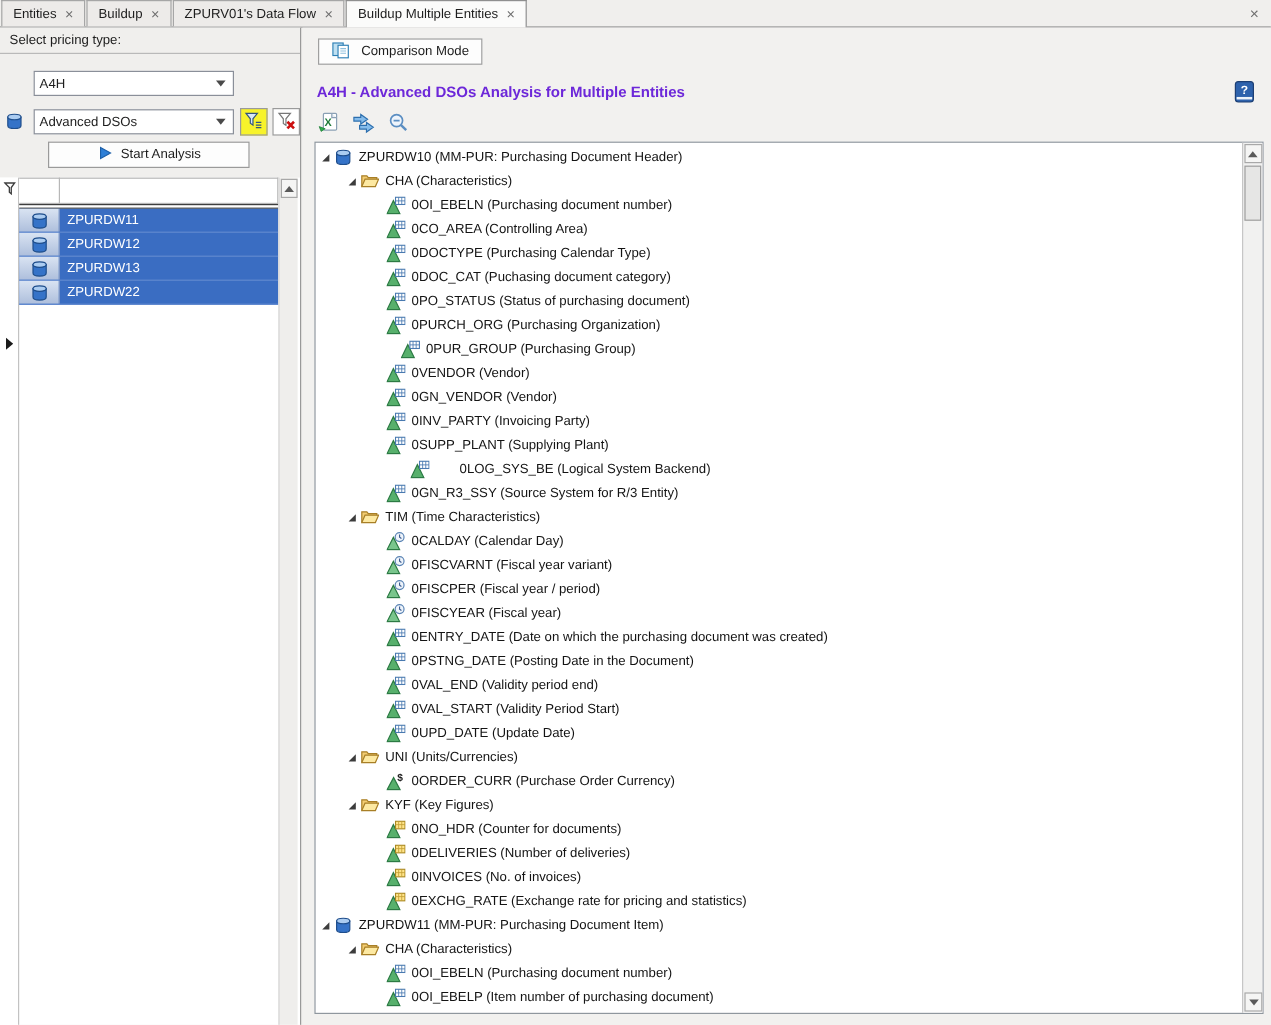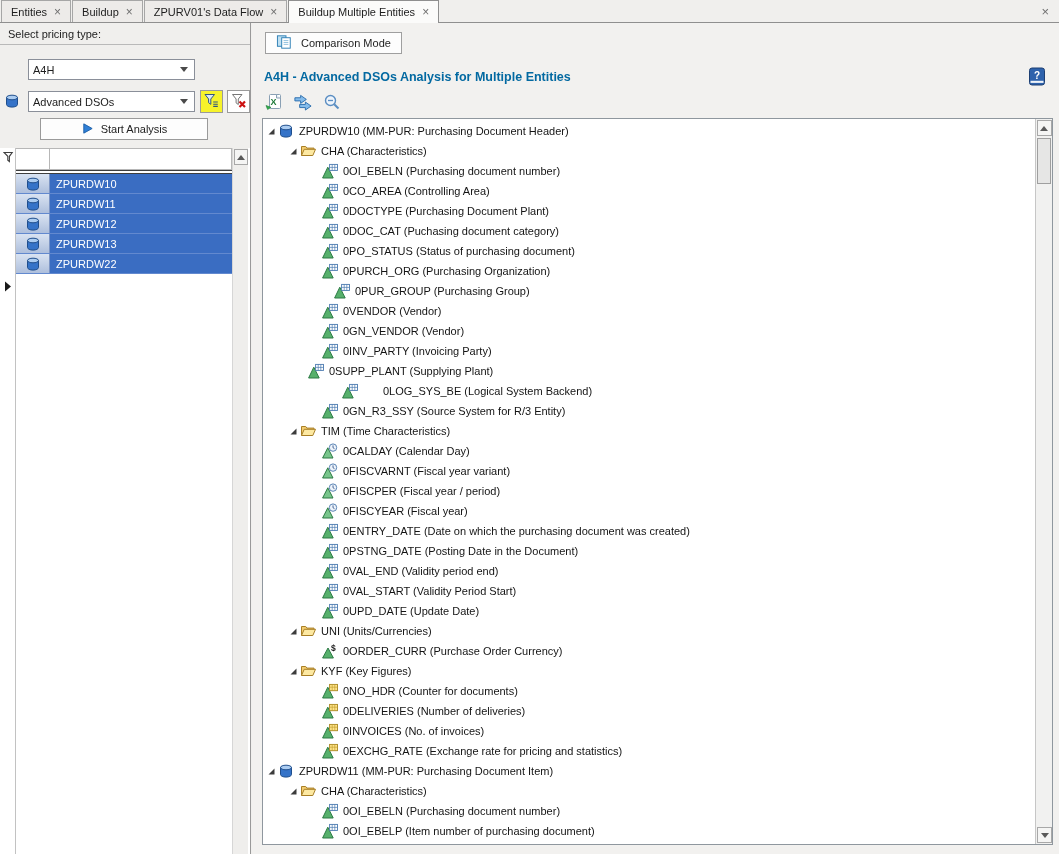--- a/index.html
+++ b/index.html
@@ -59,21 +59,21 @@
                 border:1px solid #a8a8a8; display:flex; align-items:center; justify-content:center; }
   .arr-up { width:0; height:0; border-left:4px solid transparent; border-right:4px solid transparent;
             border-bottom:5px solid #5a5a5a; }
   .arr-dn { width:0; height:0; border-left:4px solid transparent; border-right:4px solid transparent;
             border-top:5px solid #5a5a5a; }
 
   
   .main { position:absolute; left:252px; top:23px; right:0; bottom:0; background:#f2f1ef; }
   .cmp-btn { position:absolute; left:13px; top:9px; height:22px; padding:0 10px;
              background:#fdfdfd; border:1px solid #9f9f9f; display:flex; align-items:center; gap:6px; }
-  .page-title { position:absolute; left:12px; top:47px; font-size:12.5px; font-weight:bold; color:#0369a1; }
+  .page-title { position:absolute; left:12px; top:47px; font-size:12.5px; font-weight:bold; color:#6d28d9; }
   .help-btn { position:absolute; left:776px; top:44px; }
   .main-toolbar { position:absolute; left:12px; top:70px; display:flex; gap:9px; align-items:center; }
   .tool-icon { width:20px; height:19px; display:flex; align-items:center; justify-content:center; }
 
   
   .tree-panel { position:absolute; left:10px; top:95px; width:791px; height:727px;
                 background:#fff; border:1px solid #8f979e; }
   .tree-body { position:absolute; left:0; top:0; right:17px; bottom:0; overflow:hidden; padding-top:2px; }
   .trow { height:20px; display:flex; align-items:center; white-space:nowrap; }
   .texp { width:12px; display:flex; align-items:center; justify-content:center; flex:none; }
@@ -157,29 +157,20 @@
       <span class="elist-pointer"><svg width="8" height="11" viewBox="0 0 8 11">
             <path d="M1 .5l6 5-6 5z" fill="#1a1a1a"></path>
           </svg></span>
     </div>
     <div class="elist-header">
       <div class="hc1"></div>
       <div class="hc2"></div>
     </div>
     <div class="elist-dline"></div>
     <div class="elist-rows">
-        <div class="elist-row">
-          <div class="elist-iconcell">
-            <svg width="16" height="16" viewBox="0 0 16 16">
-              <path d="M2.5 4.5v7c0 1.5 2.5 2.6 5.5 2.6s5.5-1.1 5.5-2.6v-7z" fill="#3573c8" stroke="#1f4e8c"></path>
-              <ellipse cx="8" cy="4.5" rx="5.5" ry="2.3" fill="#abccf1" stroke="#1f4e8c"></ellipse>
-            </svg>
-          </div>
-          <div class="elist-text">ZPURDW10</div>
-        </div>
         <div class="elist-row">
           <div class="elist-iconcell">
             <svg width="16" height="16" viewBox="0 0 16 16">
               <path d="M2.5 4.5v7c0 1.5 2.5 2.6 5.5 2.6s5.5-1.1 5.5-2.6v-7z" fill="#3573c8" stroke="#1f4e8c"></path>
               <ellipse cx="8" cy="4.5" rx="5.5" ry="2.3" fill="#abccf1" stroke="#1f4e8c"></ellipse>
             </svg>
           </div>
           <div class="elist-text">ZPURDW11</div>
         </div>
         <div class="elist-row">
@@ -313,21 +304,21 @@
         </div>
         <div class="trow" style="padding-left: 46px;">
           <span class="texp"></span>
           <span class="ticon">
             <svg width="16" height="16" viewBox="0 0 16 16">
               <path d="M5.8 4.2L11.2 15H.6z" fill="#57b06c" stroke="#2c7a44"></path>
               <rect x="7.6" y="1.4" width="7.9" height="6" fill="#fff" stroke="#4a7ab0" stroke-width="0.9"></rect>
               <path d="M7.6 4.4h7.9M10.2 1.4v6M12.8 1.4v6" stroke="#4a7ab0" stroke-width="0.7" fill="none"></path>
             </svg>
           </span>
-          <span class="tlabel">0DOCTYPE (Purchasing Document Plant)</span>
+          <span class="tlabel">0DOCTYPE (Purchasing Calendar Type)</span>
         </div>
         <div class="trow" style="padding-left: 46px;">
           <span class="texp"></span>
           <span class="ticon">
             <svg width="16" height="16" viewBox="0 0 16 16">
               <path d="M5.8 4.2L11.2 15H.6z" fill="#57b06c" stroke="#2c7a44"></path>
               <rect x="7.6" y="1.4" width="7.9" height="6" fill="#fff" stroke="#4a7ab0" stroke-width="0.9"></rect>
               <path d="M7.6 4.4h7.9M10.2 1.4v6M12.8 1.4v6" stroke="#4a7ab0" stroke-width="0.7" fill="none"></path>
             </svg>
           </span>
@@ -392,21 +383,21 @@
           <span class="texp"></span>
           <span class="ticon">
             <svg width="16" height="16" viewBox="0 0 16 16">
               <path d="M5.8 4.2L11.2 15H.6z" fill="#57b06c" stroke="#2c7a44"></path>
               <rect x="7.6" y="1.4" width="7.9" height="6" fill="#fff" stroke="#4a7ab0" stroke-width="0.9"></rect>
               <path d="M7.6 4.4h7.9M10.2 1.4v6M12.8 1.4v6" stroke="#4a7ab0" stroke-width="0.7" fill="none"></path>
             </svg>
           </span>
           <span class="tlabel">0INV_PARTY (Invoicing Party)</span>
         </div>
-        <div class="trow" style="padding-left: 32px;">
+        <div class="trow" style="padding-left: 46px;">
           <span class="texp"></span>
           <span class="ticon">
             <svg width="16" height="16" viewBox="0 0 16 16">
               <path d="M5.8 4.2L11.2 15H.6z" fill="#57b06c" stroke="#2c7a44"></path>
               <rect x="7.6" y="1.4" width="7.9" height="6" fill="#fff" stroke="#4a7ab0" stroke-width="0.9"></rect>
               <path d="M7.6 4.4h7.9M10.2 1.4v6M12.8 1.4v6" stroke="#4a7ab0" stroke-width="0.7" fill="none"></path>
             </svg>
           </span>
           <span class="tlabel">0SUPP_PLANT (Supplying Plant)</span>
         </div>

